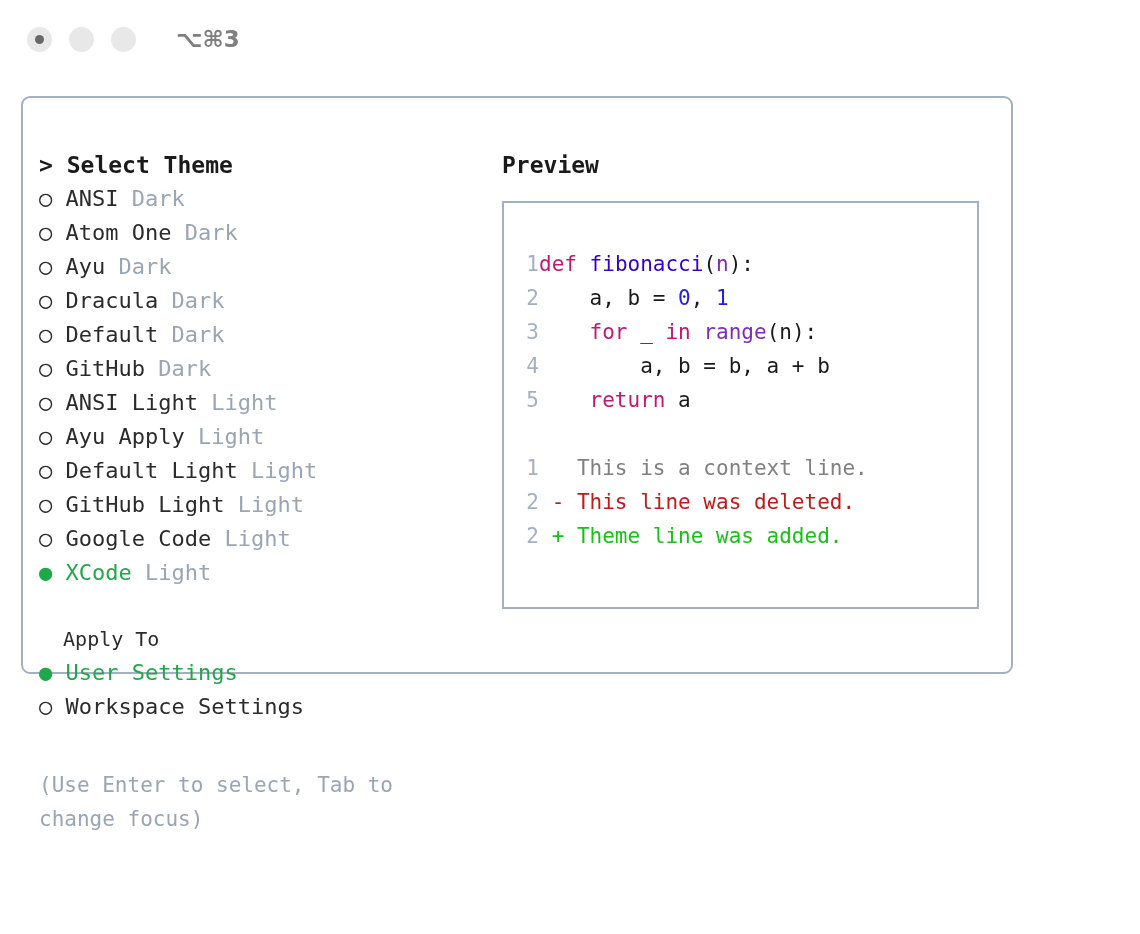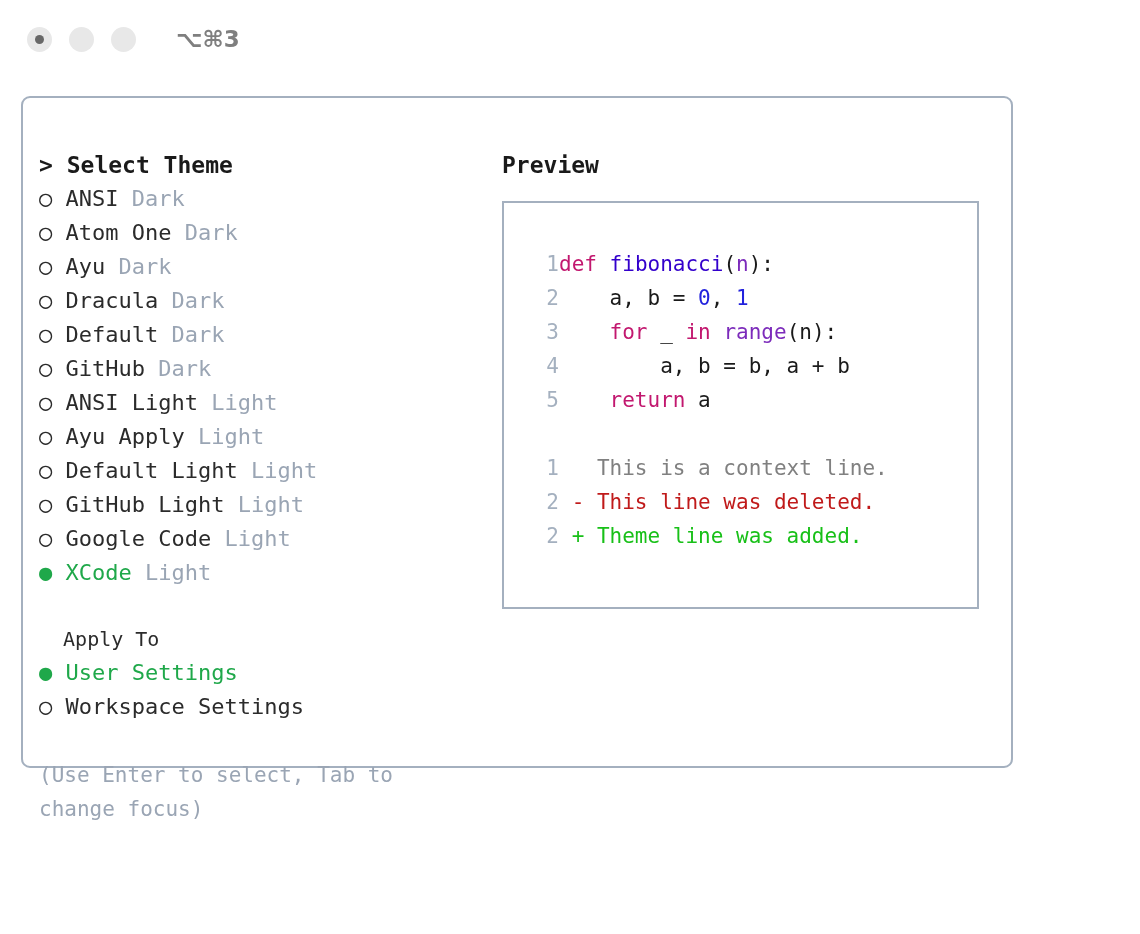--- a/index.html
+++ b/index.html
@@ -54,21 +54,21 @@
     letter-spacing: 0px;
     font-family: "DejaVu Sans", sans-serif;
   }
 
   
   .panel {
     position: absolute;
     left: 21px;
     top: 96px;
     width: 992px;
-    height: 672px;
+    height: 578px;
     border: 2px solid #a4b0bf;
     border-radius: 9px;
     box-sizing: border-box;
     background: #fff;
   }
 
   .cols {
     position: absolute;
     left: 0; top: 0;
     width: 100%; height: 100%;
@@ -103,21 +103,21 @@
 
   .applyto-label {
     font-size: 20px;
     line-height: 34px;
     color: #2b2b2b;
     white-space: pre;
     margin-top: 32px;
   }
 
   .hint {
-    margin-top: 34px;
+    margin-top: 44px;
     font-size: 21px;
     line-height: 34px;
     color: #9aa5b4;
     width: 400px;
   }
 
   
   .right {
     position: absolute;
     left: 479px;
@@ -130,21 +130,21 @@
     color: #1a1a1a;
     line-height: 34px;
   }
   .preview-box {
     margin-top: 19px;
     width: 477px;
     height: 408px;
     border: 2px solid #a4b0bf;
     box-sizing: border-box;
     background: #ffffff;
-    padding: 44px 0 0 31px;
+    padding: 44px 0 0 11px;
   }
   .code-line {
     font-size: 21px;
     line-height: 34px;
     white-space: pre;
   }
   .ln {
     display: inline-block;
     width: 24px;
     text-align: right;

